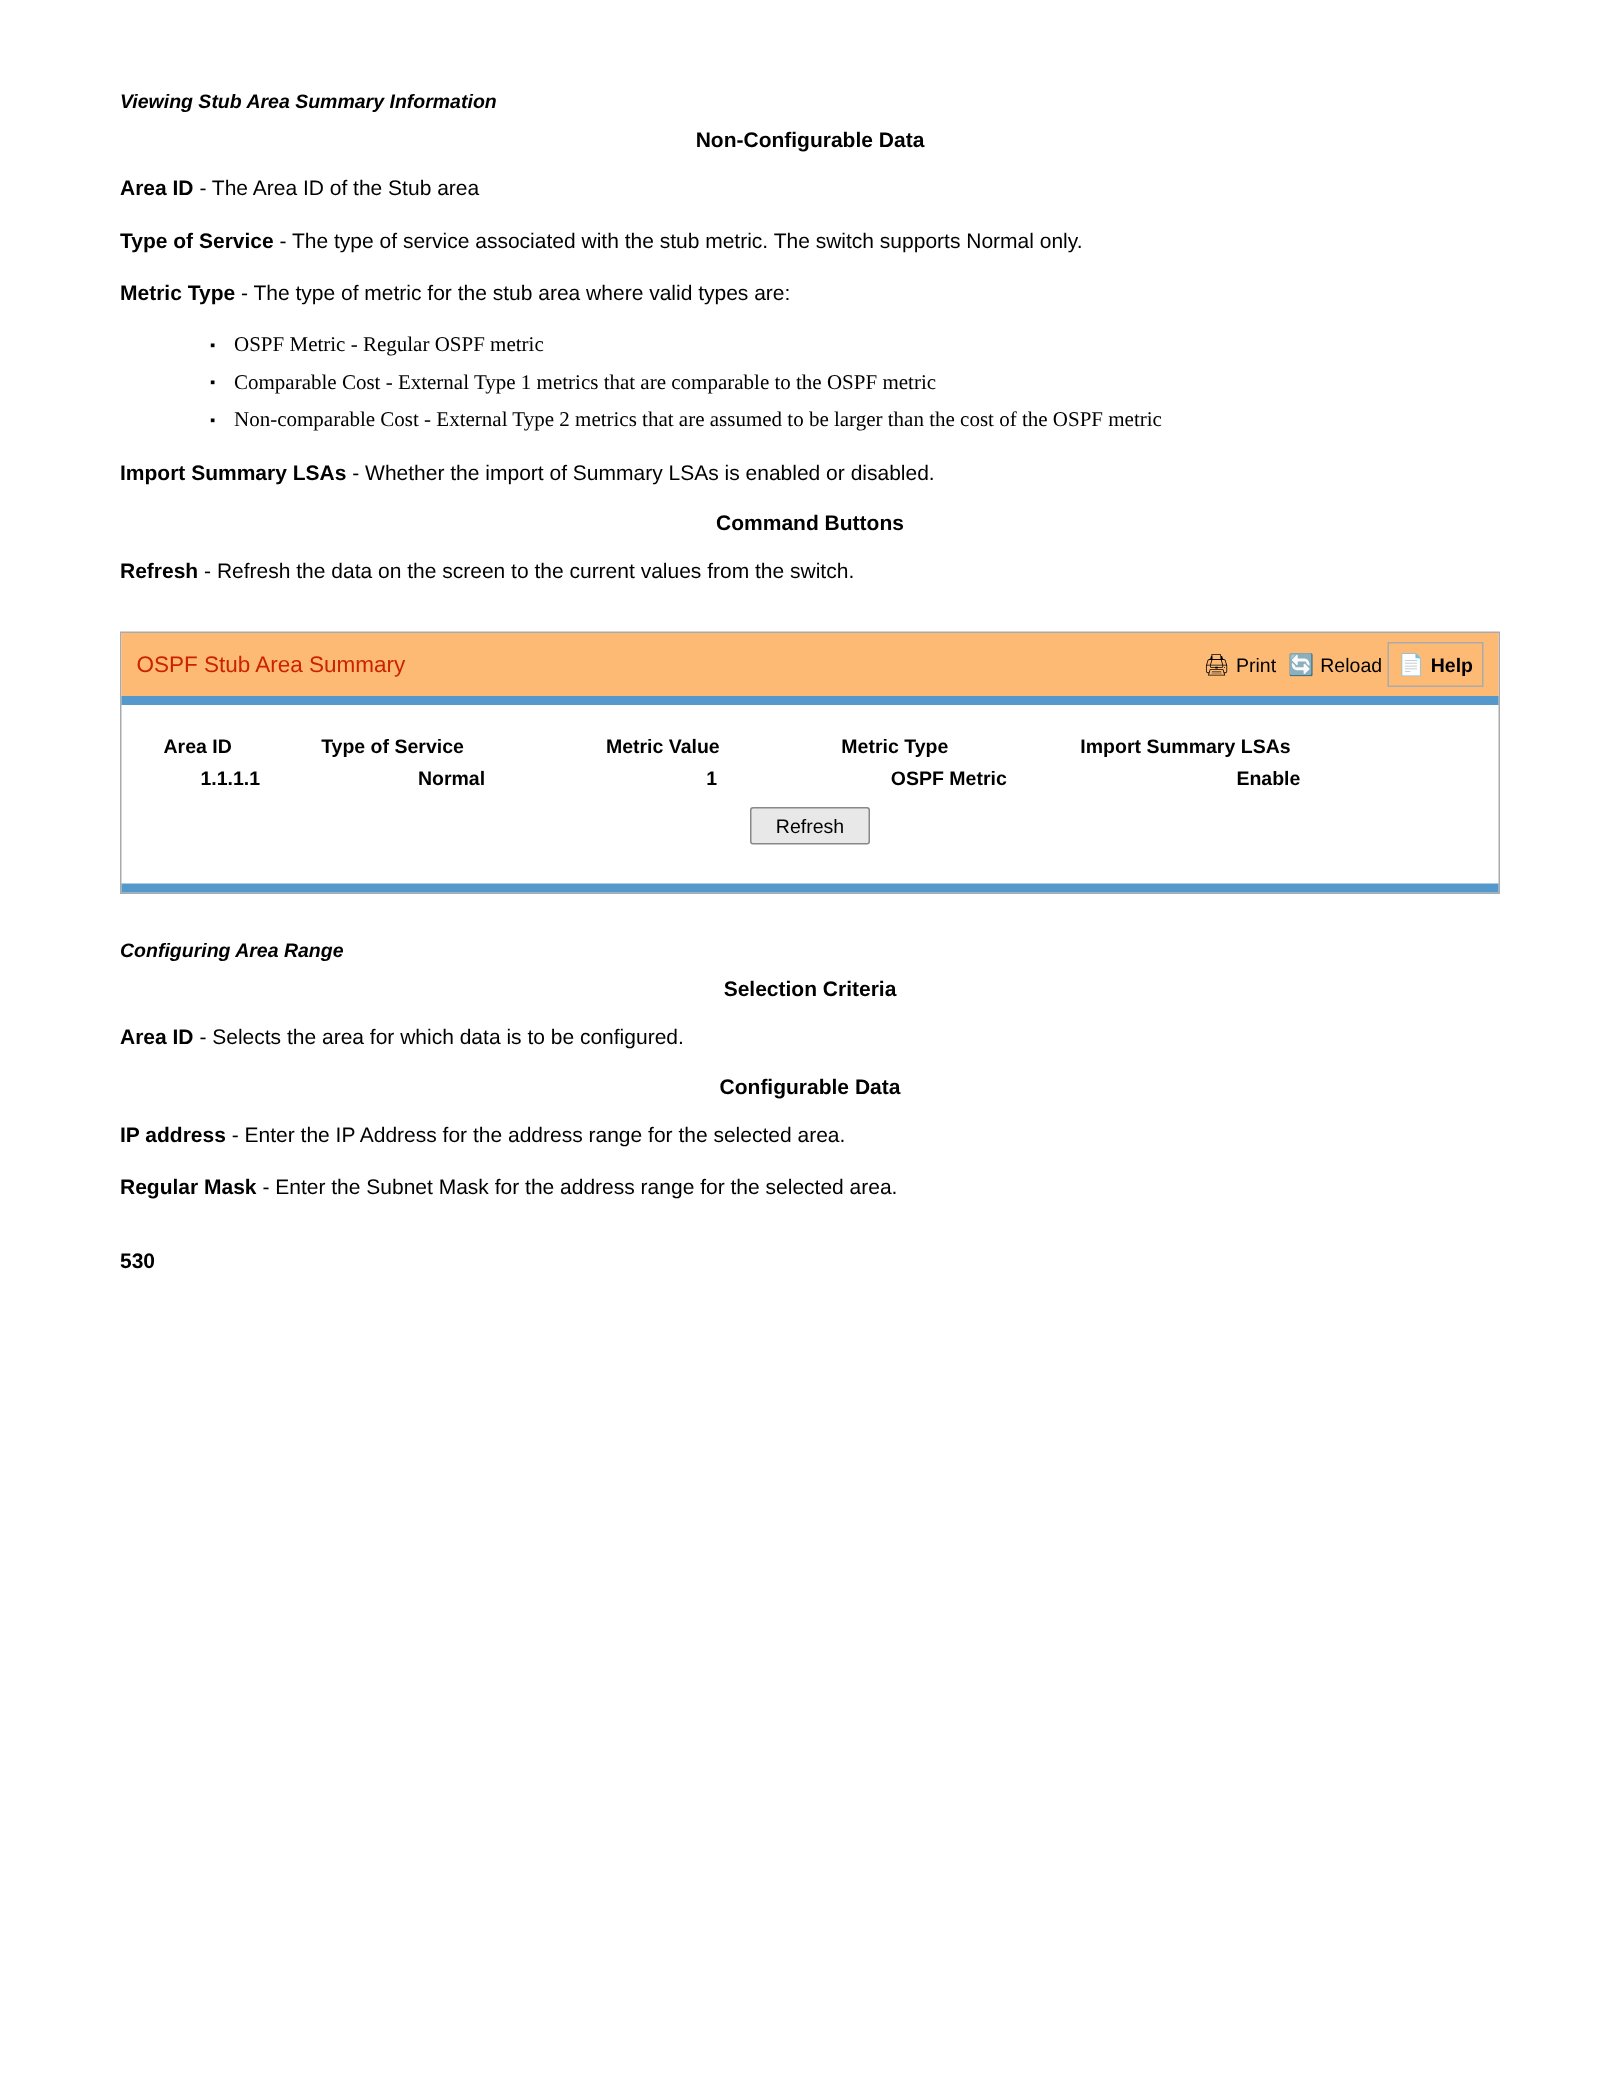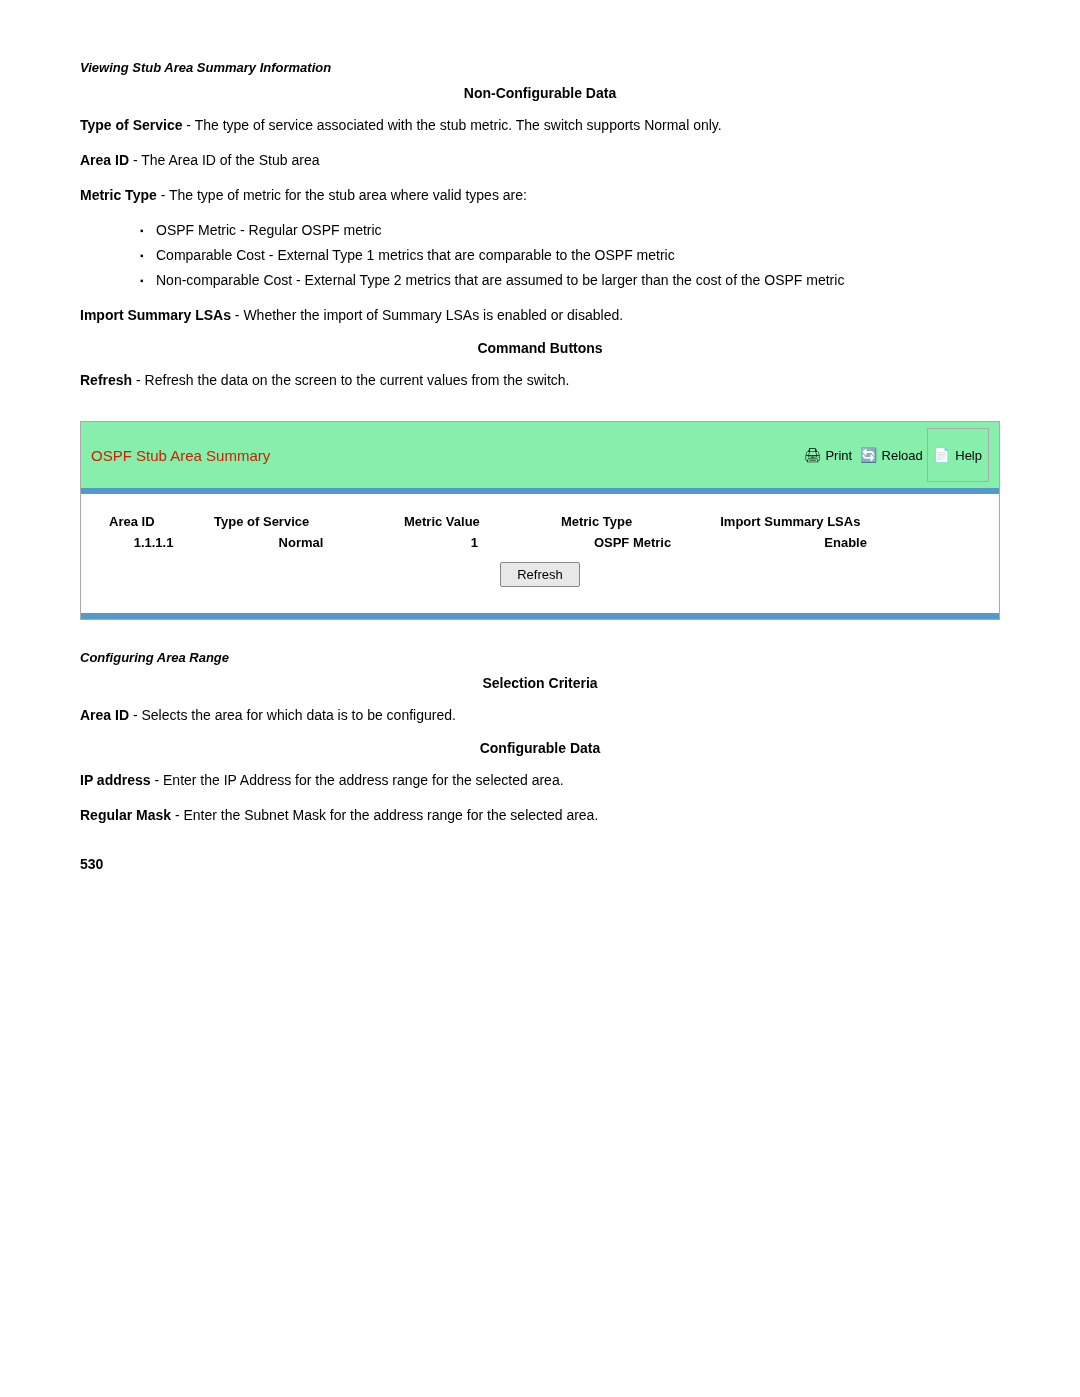--- a/index.html
+++ b/index.html
@@ -26,20 +26,21 @@
     .para {
       margin-bottom: 14px;
       line-height: 1.5;
     }
     .para b {
       font-weight: bold;
     }
     ul.bullet-list {
       list-style: none;
       margin: 0 0 14px 60px;
+      font-family: Liberation Serif, serif;
     }
     ul.bullet-list li {
       position: relative;
       padding-left: 16px;
       margin-bottom: 4px;
       line-height: 1.5;
     }
     ul.bullet-list li::before {
       content: "▪";
       position: absolute;
@@ -51,21 +52,21 @@
     
     .panel {
       border: 1px solid #aaa;
       margin: 30px 0 30px 0;
     }
     .panel-header {
       display: flex;
       align-items: center;
       justify-content: space-between;
       padding: 6px 10px;
-      background: #86efac;
+      background: #fdba74;
     }
     .panel-title {
       color: #cc2200;
       font-size: 15px;
       font-weight: normal;
     }
     .panel-actions {
       display: flex;
       gap: 0;
       align-items: center;
@@ -75,21 +76,22 @@
       align-items: center;
       gap: 4px;
       font-size: 13px;
       cursor: pointer;
       background: none;
       border: none;
       padding: 2px 4px;
     }
     .panel-action-btn.help-btn {
       border: 1px solid #aaa;
-      padding: 18px 6px;
+      padding: 6px 6px;
+      font-weight: bold;
     }
     .panel-blue-bar {
       height: 6px;
       background: #5599cc;
     }
     .panel-content {
       padding: 16px 20px;
     }
     .data-table {
       width: 100%;
@@ -137,29 +139,29 @@
   </style>
 </head>
 <body>
 
 <div>
   <div class="section-title">Viewing Stub Area Summary Information</div>
 
   <div class="sub-heading">Non-Configurable Data</div>
 
   <div class="para">
+    <b>Area ID</b>
+    <span> - </span>
+    <span>The Area ID of the Stub area</span>
+  </div>
+
+  <div class="para">
     <b>Type of Service</b>
     <span> - </span>
     <span>The type of service associated with the stub metric. The switch supports Normal only.</span>
-  </div>
-
-  <div class="para">
-    <b>Area ID</b>
-    <span> - </span>
-    <span>The Area ID of the Stub area</span>
   </div>
 
 
   <div class="para">
     <b>Metric Type</b>
     <span> - </span>
     <span>The type of metric for the stub area where valid types are:</span>
   </div>
 
   <ul class="bullet-list">

